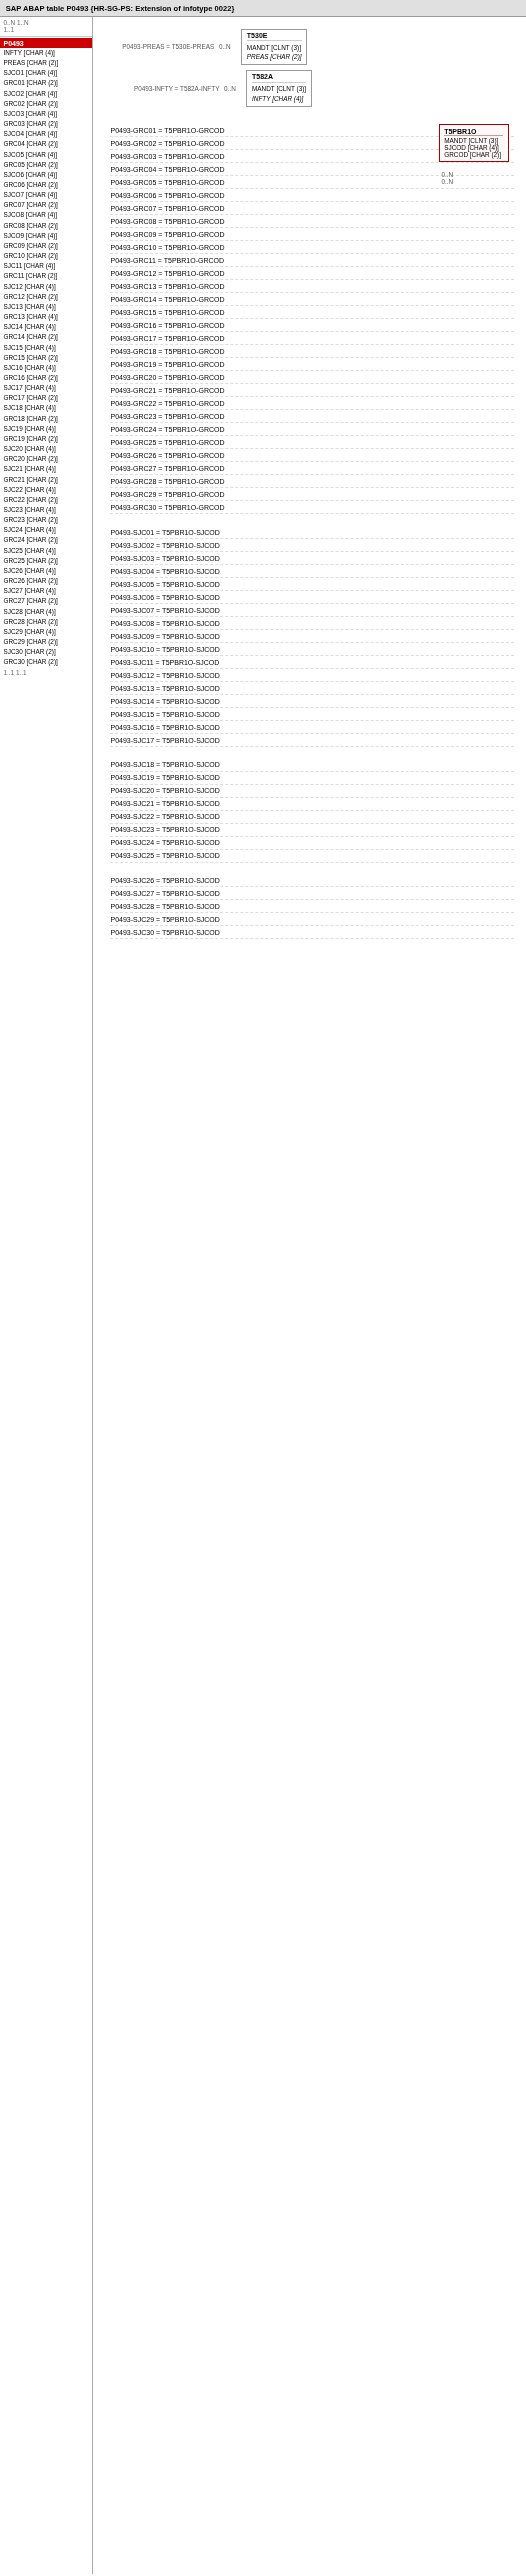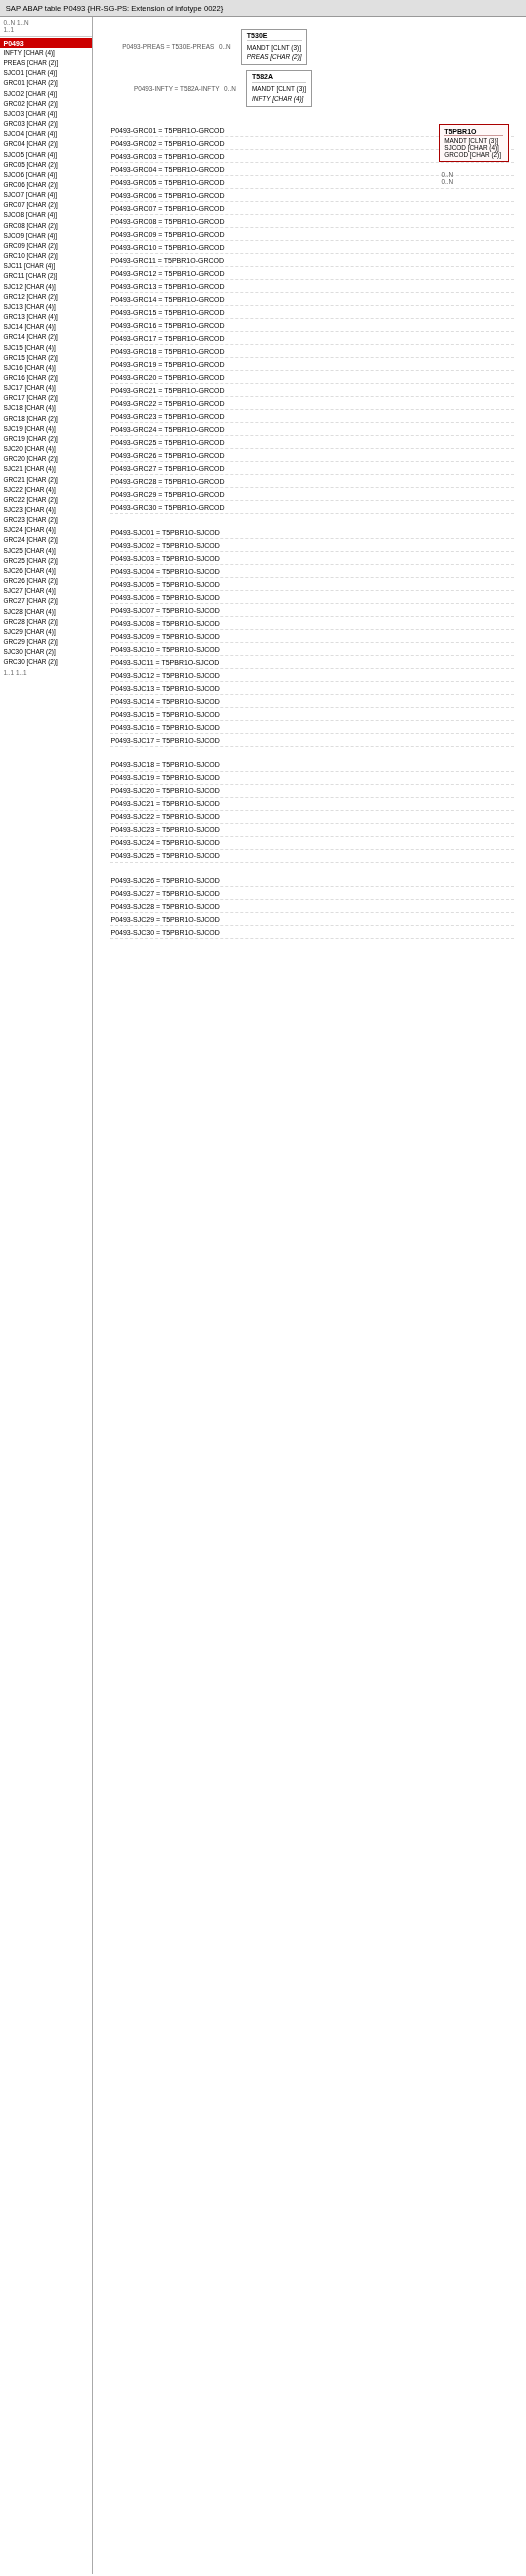--- a/index.html
+++ b/index.html
@@ -7,21 +7,21 @@
       font-family: Arial, sans-serif;
       font-size: 7px;
       background: #fff;
       color: #000;
       width: 526px;
     }
     .page-title {
       background: #e0e0e0;
       padding: 3.5px 5.8px;
       font-size: 7.6px;
-      font-weight: normal;
+      font-weight: bold;
       border-bottom: 0.6px solid #999;
     }
     .main-container {
       display: flex;
       position: relative;
       min-height: 2557px;
     }
     .sidebar {
       width: 93px;
       border-right: 0.6px solid #aaa;

